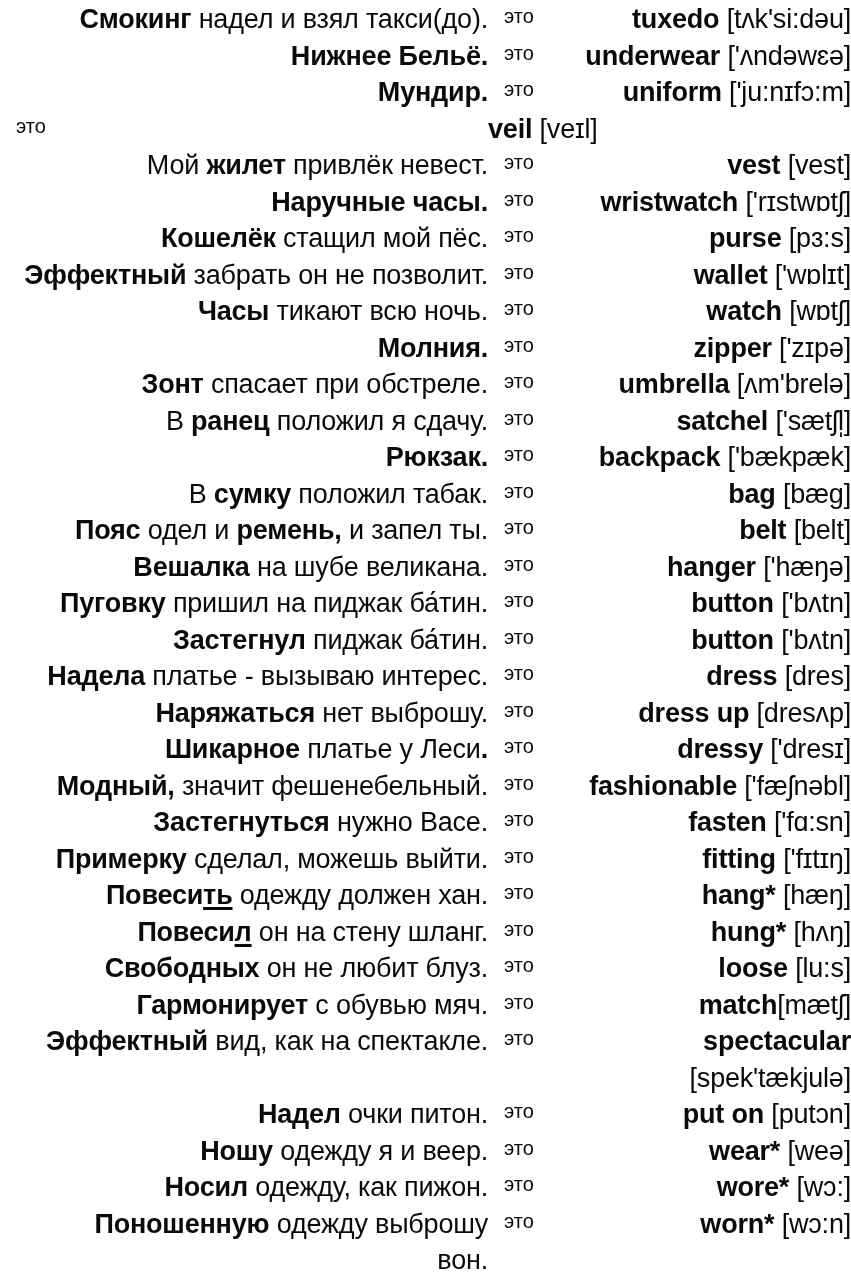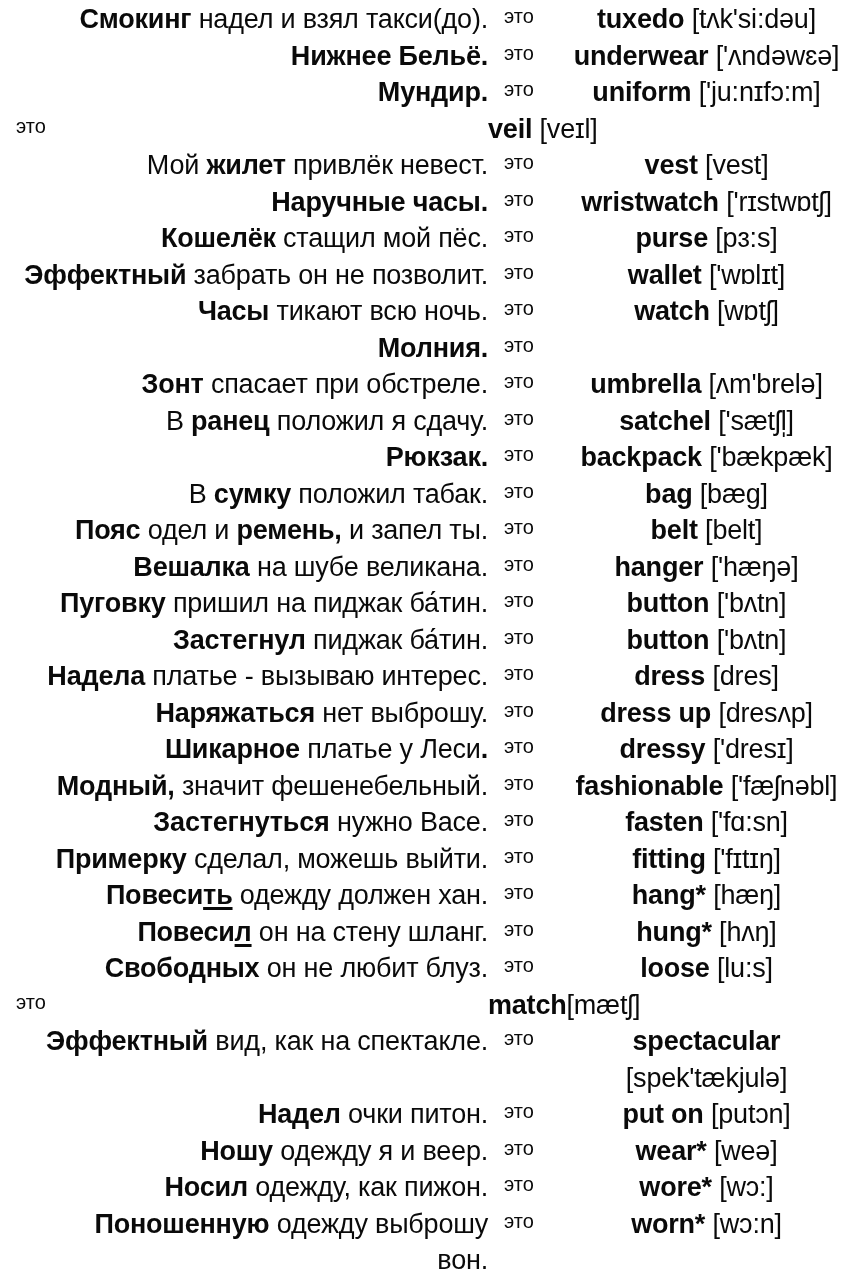--- a/index.html
+++ b/index.html
@@ -23,21 +23,21 @@
     font-size: 27px;
     line-height: 36.5px;
     min-height: 36.5px;
     letter-spacing: -0.2px;
     white-space: nowrap;
   }
   .ru {
     text-align: right;
   }
   .en {
-    text-align: center;
+    text-align: right;
   }
   .eto {
     font-size: 20px;
     line-height: 16px;
     padding-left: 16px;
     padding-top: 7px;
     letter-spacing: 0;
   }
   .b { font-weight: bold; }
   .u {
@@ -100,20 +100,21 @@
 
   <div class="row">
     <div class="ru"><span class="b">Часы</span><span> тикают всю ночь.</span></div>
     <div class="eto">это</div>
     <div class="en"><span class="b">watch</span><span> [wɒtʃ]</span></div>
   </div>
 
   <div class="row">
     <div class="ru"><span class="b">Молния.</span></div>
     <div class="eto">это</div>
+    <div class="en"><span class="b">zipper</span><span> ['zɪpə]</span></div>
   </div>
 
   <div class="row">
     <div class="ru"><span class="b">Зонт</span><span> спасает при обстреле.</span></div>
     <div class="eto">это</div>
     <div class="en"><span class="b">umbrella</span><span> [ʌm'brelə]</span></div>
   </div>
 
   <div class="row">
     <div class="ru"><span>В </span><span class="b">ранец</span><span> положил я сдачу.</span></div>
@@ -205,20 +206,21 @@
     <div class="en"><span class="b">hung*</span><span> [hʌŋ]</span></div>
   </div>
 
   <div class="row">
     <div class="ru"><span class="b">Свободных</span><span> он не любит блуз.</span></div>
     <div class="eto">это</div>
     <div class="en"><span class="b">loose</span><span> [lu:s]</span></div>
   </div>
 
   <div class="row">
+    <div class="ru"><span class="b">Гармонирует</span><span> с обувью мяч.</span></div>
     <div class="eto">это</div>
     <div class="en"><span class="b">match</span><span>[mætʃ]</span></div>
   </div>
 
   <div class="row">
     <div class="ru"><span class="b">Эффектный</span><span> вид, как на спектакле.</span></div>
     <div class="eto">это</div>
     <div class="en"><span class="b">spectacular</span></div>
   </div>
 

